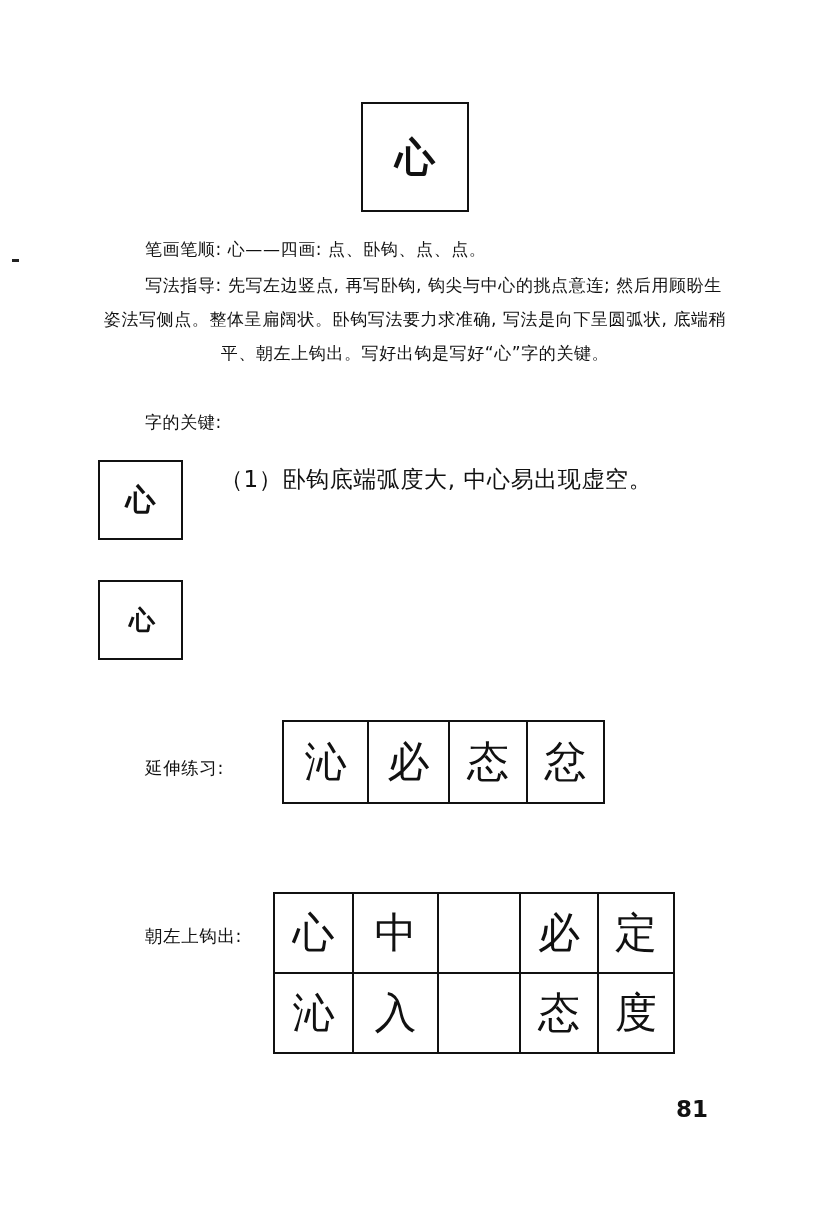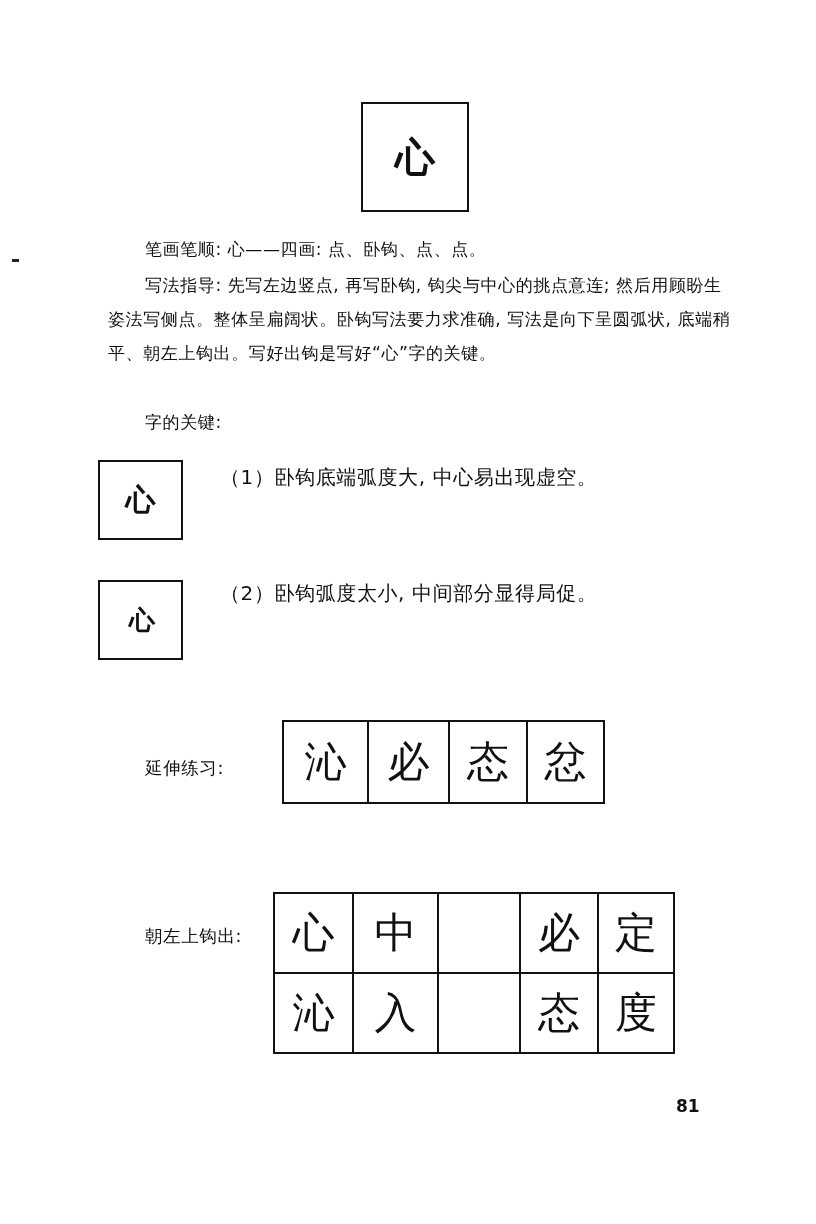--- a/index.html
+++ b/index.html
@@ -35,30 +35,30 @@
     .main-box .char-glyph { font-size: 40px; font-weight: bold; }
 
     .para {
       position: absolute;
       font-size: 17px;
       line-height: 34px;
       letter-spacing: 0.6px;
       white-space: nowrap;
     }
     .stroke-order { left: 145px; top: 232px; }
-    .guide { left: 108px; top: 268px; width: 630px; white-space: normal; text-indent: 37px; }
+    .guide { left: 100px; top: 268px; width: 630px; white-space: normal; text-indent: 37px; text-align: center; }
     .analysis-label { left: 145px; top: 405px; }
 
     .ex-box { left: 98px; width: 85px; height: 80px; }
     .ex-box .char-glyph { font-size: 30px; font-weight: bold; }
     .ex-1 { top: 460px; }
     .ex-2 { top: 580px; }
     .ex-2 .char-glyph { font-size: 26px; letter-spacing: -3px; }
 
-    .ex-text { position: absolute; font-size: 20px; letter-spacing: 0.6px; white-space: nowrap; }
+    .ex-text { position: absolute; font-size: 23px; letter-spacing: 0.6px; white-space: nowrap; }
     .ex-text-1 { left: 220px; top: 464px; }
     .ex-text-2 { left: 220px; top: 580px; }
 
     .section-label { position: absolute; font-size: 17.5px; letter-spacing: 0.6px; margin-top: 38px; }
     .ext-label { left: 145px; top: 718px; }
     .word-label { left: 145px; top: 886px; }
 
     .grid {
       position: absolute;
       display: grid;
@@ -90,21 +90,21 @@
       grid-template-rows: 80px 78px;
     }
     .word-grid .cell:nth-child(5n) { border-right: none; }
     .word-grid .cell:nth-child(n+6) { border-bottom: none; }
 
     .page-number {
       position: absolute;
       left: 676px; top: 1096px;
       font-family: "DejaVu Sans", "Liberation Sans", sans-serif;
       font-weight: bold;
-      font-size: 17px;
+      font-size: 23px;
       color: #111;
     }
     .margin-mark {
       position: absolute;
       left: 12px; top: 259px;
       width: 7px; height: 3px;
       background: #222;
     }
     .watermark {
       position: absolute;
@@ -139,21 +139,20 @@
   <div class="para analysis-label">字的关键:</div>
 
   <div class="char-box ex-box ex-1">
     <span class="char-glyph">心</span>
   </div>
   <div class="ex-text ex-text-1">（1）卧钩底端弧度大, 中心易出现虚空。</div>
 
   <div class="char-box ex-box ex-2">
     <span class="char-glyph">心</span>
   </div>
-  <div class="ex-text ex-text-2">（2）卧钩弧度太小, 中间部分显得局促。</div>
 
   <div class="section-label ext-label">延伸练习:</div>
   <div class="grid ext-grid">
     <div class="cell">
         <span class="char-glyph">沁</span>
       </div>
     <div class="cell">
         <span class="char-glyph">必</span>
       </div>
     <div class="cell">

